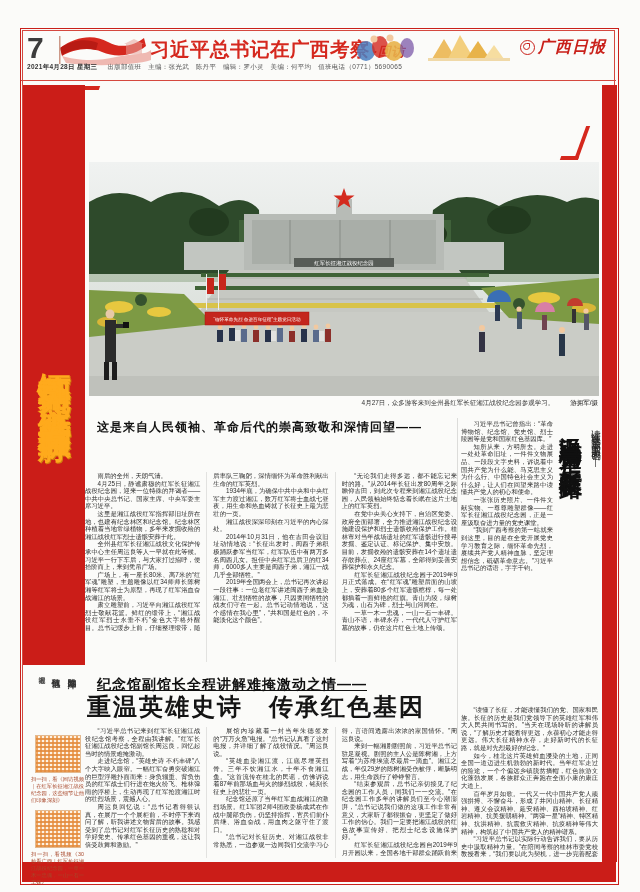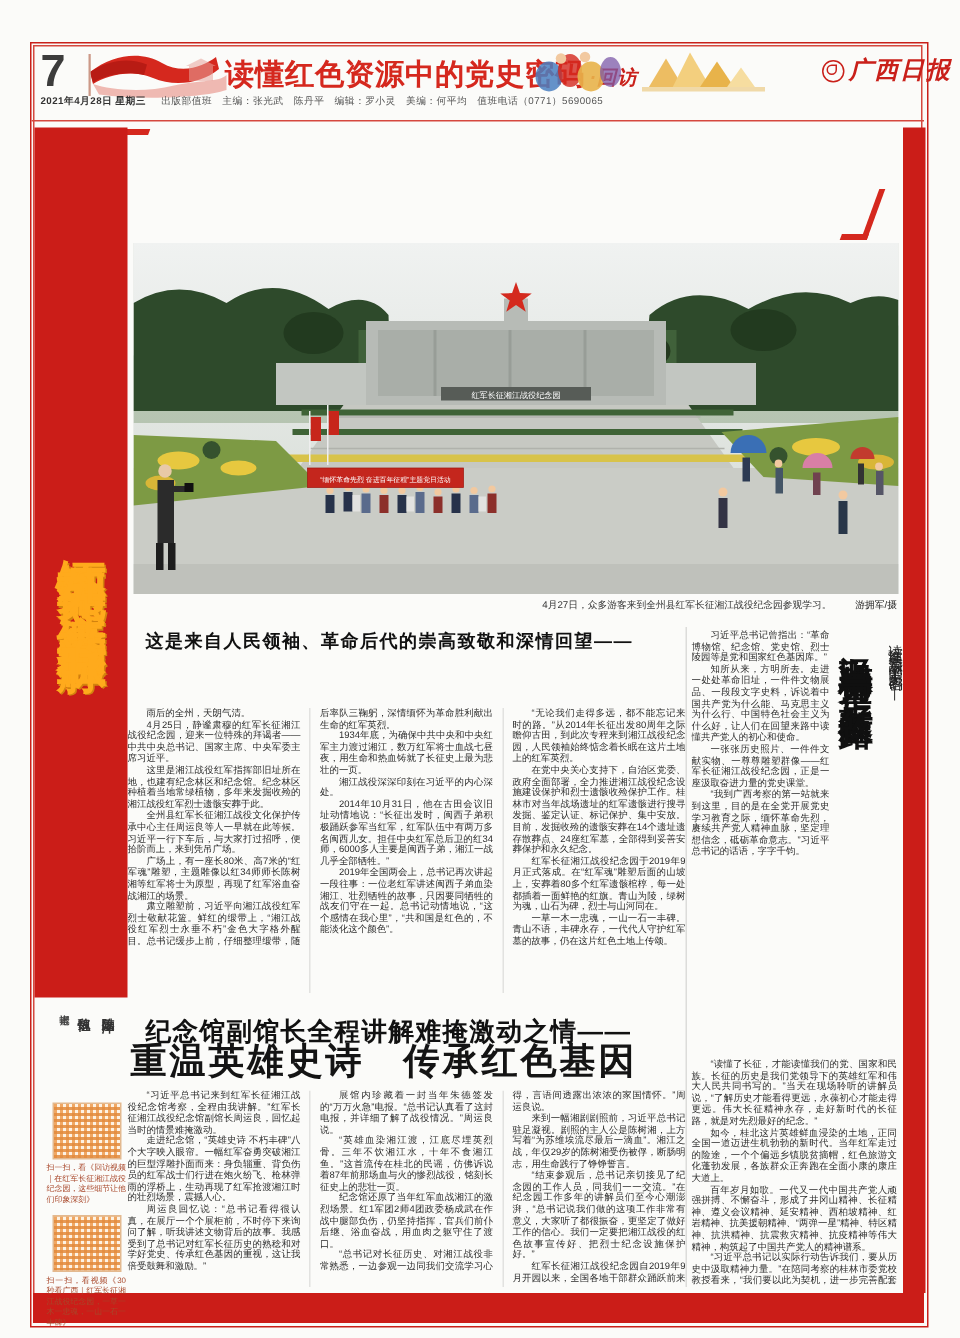--- a/index.html
+++ b/index.html
@@ -8,21 +8,21 @@
   
   .frame{position:absolute;left:20px;top:28px;width:597px;height:855px;border:1px solid #c9201a;pointer-events:none;}
   .frame-inner{position:absolute;left:22px;top:30px;width:591px;height:849px;border:1px solid #d5483f;pointer-events:none;}
   
   .pagenum{position:absolute;left:27px;top:31px;font-size:30px;font-weight:bold;color:#3c3c3c;}
   .flag-art{position:absolute;left:56px;top:30px;width:96px;height:36px;}
   .banner-title{position:absolute;left:150px;top:36px;width:210px;font-size:19.5px;font-weight:900;
         color:#d5281e;letter-spacing:.5px;white-space:nowrap;}
   .banner-sub{font-size:13px;font-style:italic;font-weight:700;color:#c9201a;margin-left:3px;}
   .deco-art{position:absolute;left:352px;top:31px;width:168px;height:32px;}
-  .masthead{position:absolute;left:548px;top:37px;display:flex;align-items:center;gap:3px;}
+  .masthead{position:absolute;left:520px;top:37px;display:flex;align-items:center;gap:3px;}
   .masthead-icon{width:13px;height:13px;border:1.5px solid #c9201a;border-radius:50%;position:relative;}
   .masthead-icon::after{content:"";position:absolute;left:2px;top:2px;width:5px;height:5px;border:1.5px solid #c9201a;border-radius:50% 0 50% 50%;}
   .masthead-text{font-family:"DejaVu Serif",serif;font-size:16px;font-weight:900;font-style:italic;color:#c9201a;letter-spacing:1px;}
   .dateline{position:absolute;left:27px;top:63px;font-size:6.5px;color:#555;letter-spacing:.3px;white-space:nowrap;}
   .dateline b{color:#333;margin-right:8px;}
   .head-rule{position:absolute;left:21px;top:80px;width:595px;height:1px;background:#d5483f;}
   
   .intro{position:absolute;left:96px;top:87px;width:468px;font-size:7.8px;line-height:12.6px;
          color:#d0382c;text-align:justify;}
   .intro p{margin:0;text-indent:2em;}
@@ -42,21 +42,21 @@
   .caption .credit{margin-left:14px;color:#222;}
   
   .a1-kicker{position:absolute;left:97px;top:419px;font-size:12px;font-weight:700;color:#111;letter-spacing:1px;}
   .a1-head{position:absolute;left:85px;top:435px;width:372px;text-align:center;font-size:27px;
         font-weight:900;color:#141414;letter-spacing:3px;white-space:nowrap;}
   .a1-body{position:absolute;left:85px;top:472px;width:372px;height:190px;overflow:hidden;
         column-count:3;column-gap:13px;column-rule:1px solid #e2e2e0;}
   .body-text{font-size:6.3px;line-height:7.6px;text-align:justify;color:#2b2b2b;}
   .body-text p{margin:0;text-indent:2em;}
   
-  .a2-kicker{position:absolute;left:97px;top:676px;font-size:17px;font-weight:700;color:#111;letter-spacing:1px;}
+  .a2-kicker{position:absolute;left:97px;top:676px;font-size:14px;font-weight:700;color:#111;letter-spacing:1px;text-decoration:underline;}
   .a2-head{position:absolute;left:70px;top:691px;width:372px;text-align:center;font-size:24px;
         font-weight:900;color:#141414;letter-spacing:2px;white-space:nowrap;}
   .a2-body{position:absolute;left:85px;top:727px;width:372px;height:131px;overflow:hidden;
         column-count:3;column-gap:13px;column-rule:1px solid #e2e2e0;}
   
   .col-rule{position:absolute;left:457px;top:418px;width:1px;height:440px;background:#dcdcda;}
   .a3-top{position:absolute;left:461px;top:420px;width:92px;height:282px;overflow:hidden;}
   .a3-headblock{position:absolute;left:556px;top:420px;width:46px;height:292px;display:flex;flex-direction:row;gap:2px;}
   .a3-main{display:flex;flex-direction:column;align-items:center;gap:16px;flex:1;}
   .a3-main .seg{writing-mode:vertical-rl;font-size:23px;font-weight:900;color:#101010;letter-spacing:2px;}
@@ -88,21 +88,21 @@
       <path d="M6,26 C18,30 40,32 60,27 C78,23 90,25 95,20 L95,30 C80,35 40,37 10,33 Z" fill="#efb9b2"></path>
       <path d="M4,18 C20,6 38,4 52,12 C66,20 80,14 88,8 L90,16 C78,26 60,28 46,22 C32,16 16,20 6,26 Z" fill="#d5281e"></path>
       <path d="M4,18 C16,10 30,8 42,13 L40,20 C28,17 14,20 6,25 Z" fill="#b81b14"></path>
       <rect x="3" y="6" width="1.5" height="28" fill="#c98"></rect>
       <rect x="70" y="14" width="16" height="10" fill="#e7a49c" opacity="0.55"></rect>
       <path d="M68,14 L78,9 L88,14 Z" fill="#e7a49c" opacity="0.55"></path>
     </svg>
   </div>
 
   <div class="banner-title">
-    <span>读懂红色资源中的党史密码</span><span class="banner-sub">·回访</span>
+    <span>习近平总书记在广西考察</span><span class="banner-sub">·回访</span>
   </div>
 
   <div class="deco-art">
     <svg width="168" height="32" viewBox="0 0 168 32">
       <ellipse cx="14" cy="20" rx="9" ry="10" fill="#4a7fc1" opacity=".85"></ellipse>
       <ellipse cx="28" cy="16" rx="8" ry="11" fill="#d5281e" opacity=".8"></ellipse>
       <ellipse cx="42" cy="20" rx="9" ry="10" fill="#e8b34a" opacity=".9"></ellipse>
       <ellipse cx="55" cy="17" rx="7" ry="10" fill="#7c5aa8" opacity=".75"></ellipse>
       <circle cx="22" cy="8" r="3.5" fill="#f2c9a0"></circle>
         <circle cx="38" cy="7" r="3.5" fill="#f2c9a0"></circle>

